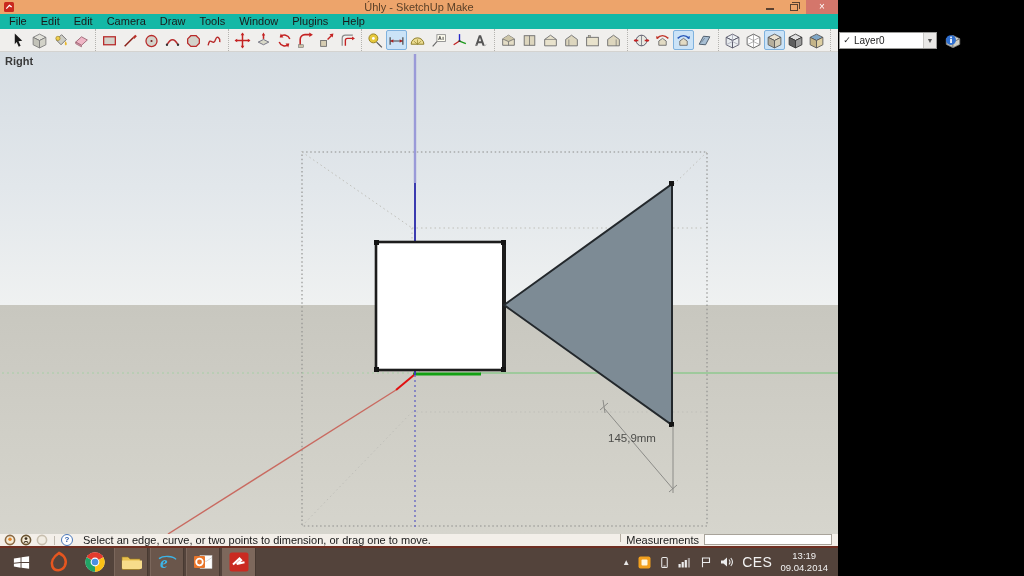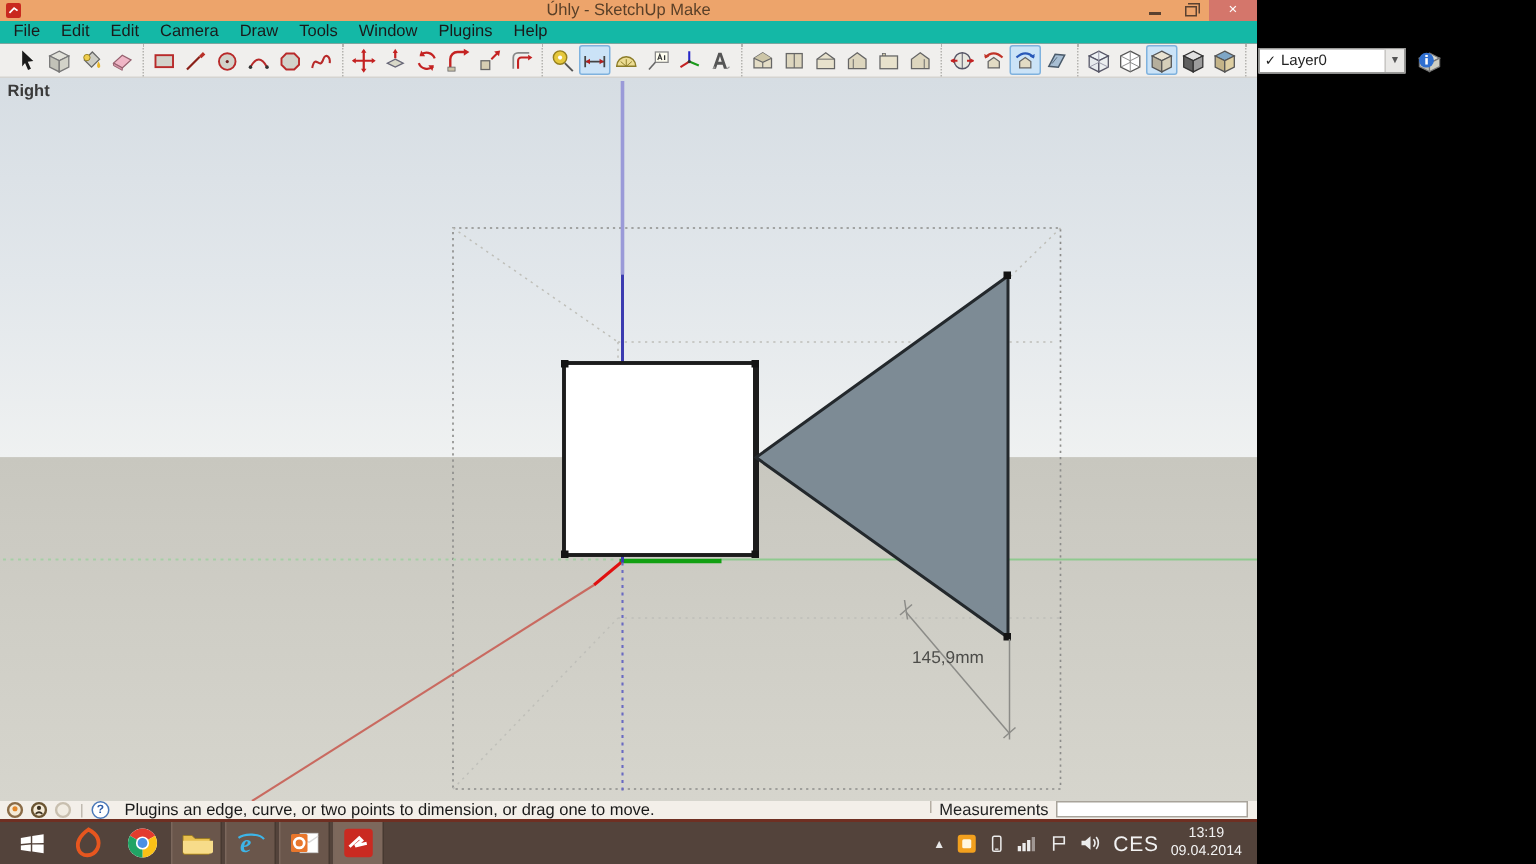--- a/index.html
+++ b/index.html
@@ -537,21 +537,21 @@
     <svg class="sb-ic" viewBox="0 0 12 12">
       <circle cx="6" cy="6" r="4.6" fill="#f4ead6" stroke="#6b5532" stroke-width="1.6"></circle>
       <circle cx="6" cy="4.6" r="1.4" fill="#3a2f1e"></circle>
       <path d="M3.8 8.6 Q6 6.4 8.2 8.6" stroke="#3a2f1e" fill="none" stroke-width="1.2"></path>
     </svg>
     <svg class="sb-ic" style="opacity:.4" viewBox="0 0 12 12">
       <circle cx="6" cy="6" r="4.6" fill="#f0ead8" stroke="#8a7a5a" stroke-width="1.6"></circle>
     </svg>
     <span class="sb-sep"></span>
     <span class="sb-help">?</span>
-    <span class="sb-msg">Plugins an edge, curve, or two points to dimension, or drag one to move.</span>
+    <span class="sb-msg">Select an edge, curve, or two points to dimension, or drag one to move.</span>
     <span class="sb-right">
       <span class="sb-tick"></span>
       <span class="meas-label">Measurements</span>
       <input class="meas-input" value="" style="">
     </span>
   </div>
 
   <div class="taskbar">
     <div class="tk-start">
       <svg viewBox="0 0 20 20">

